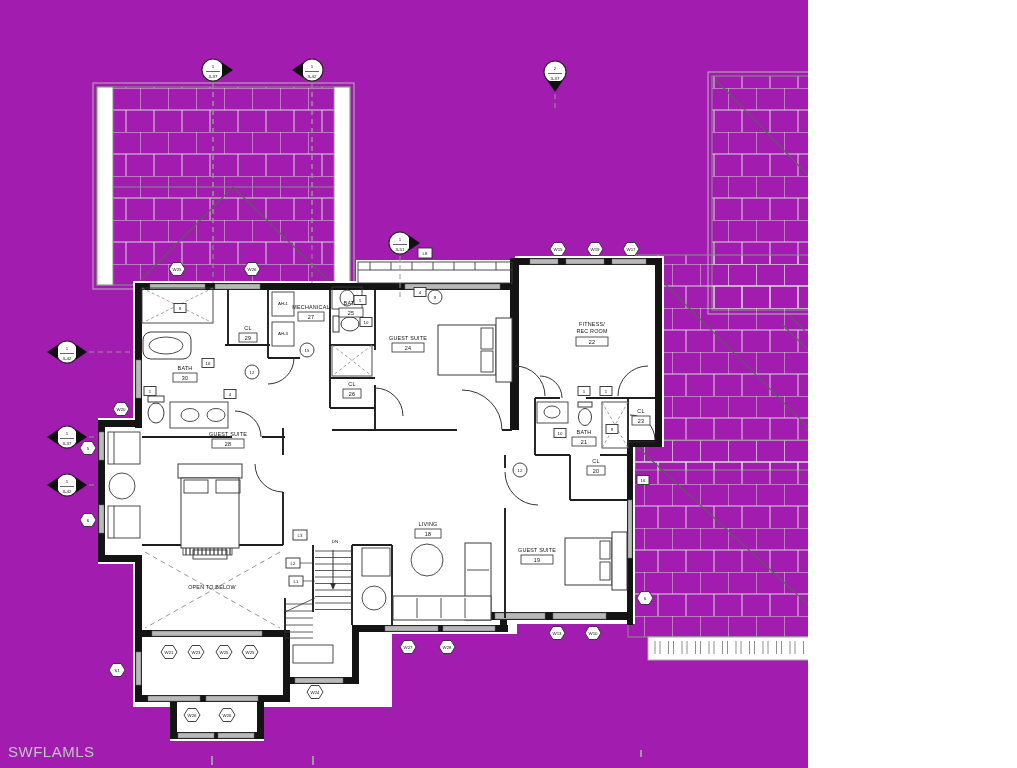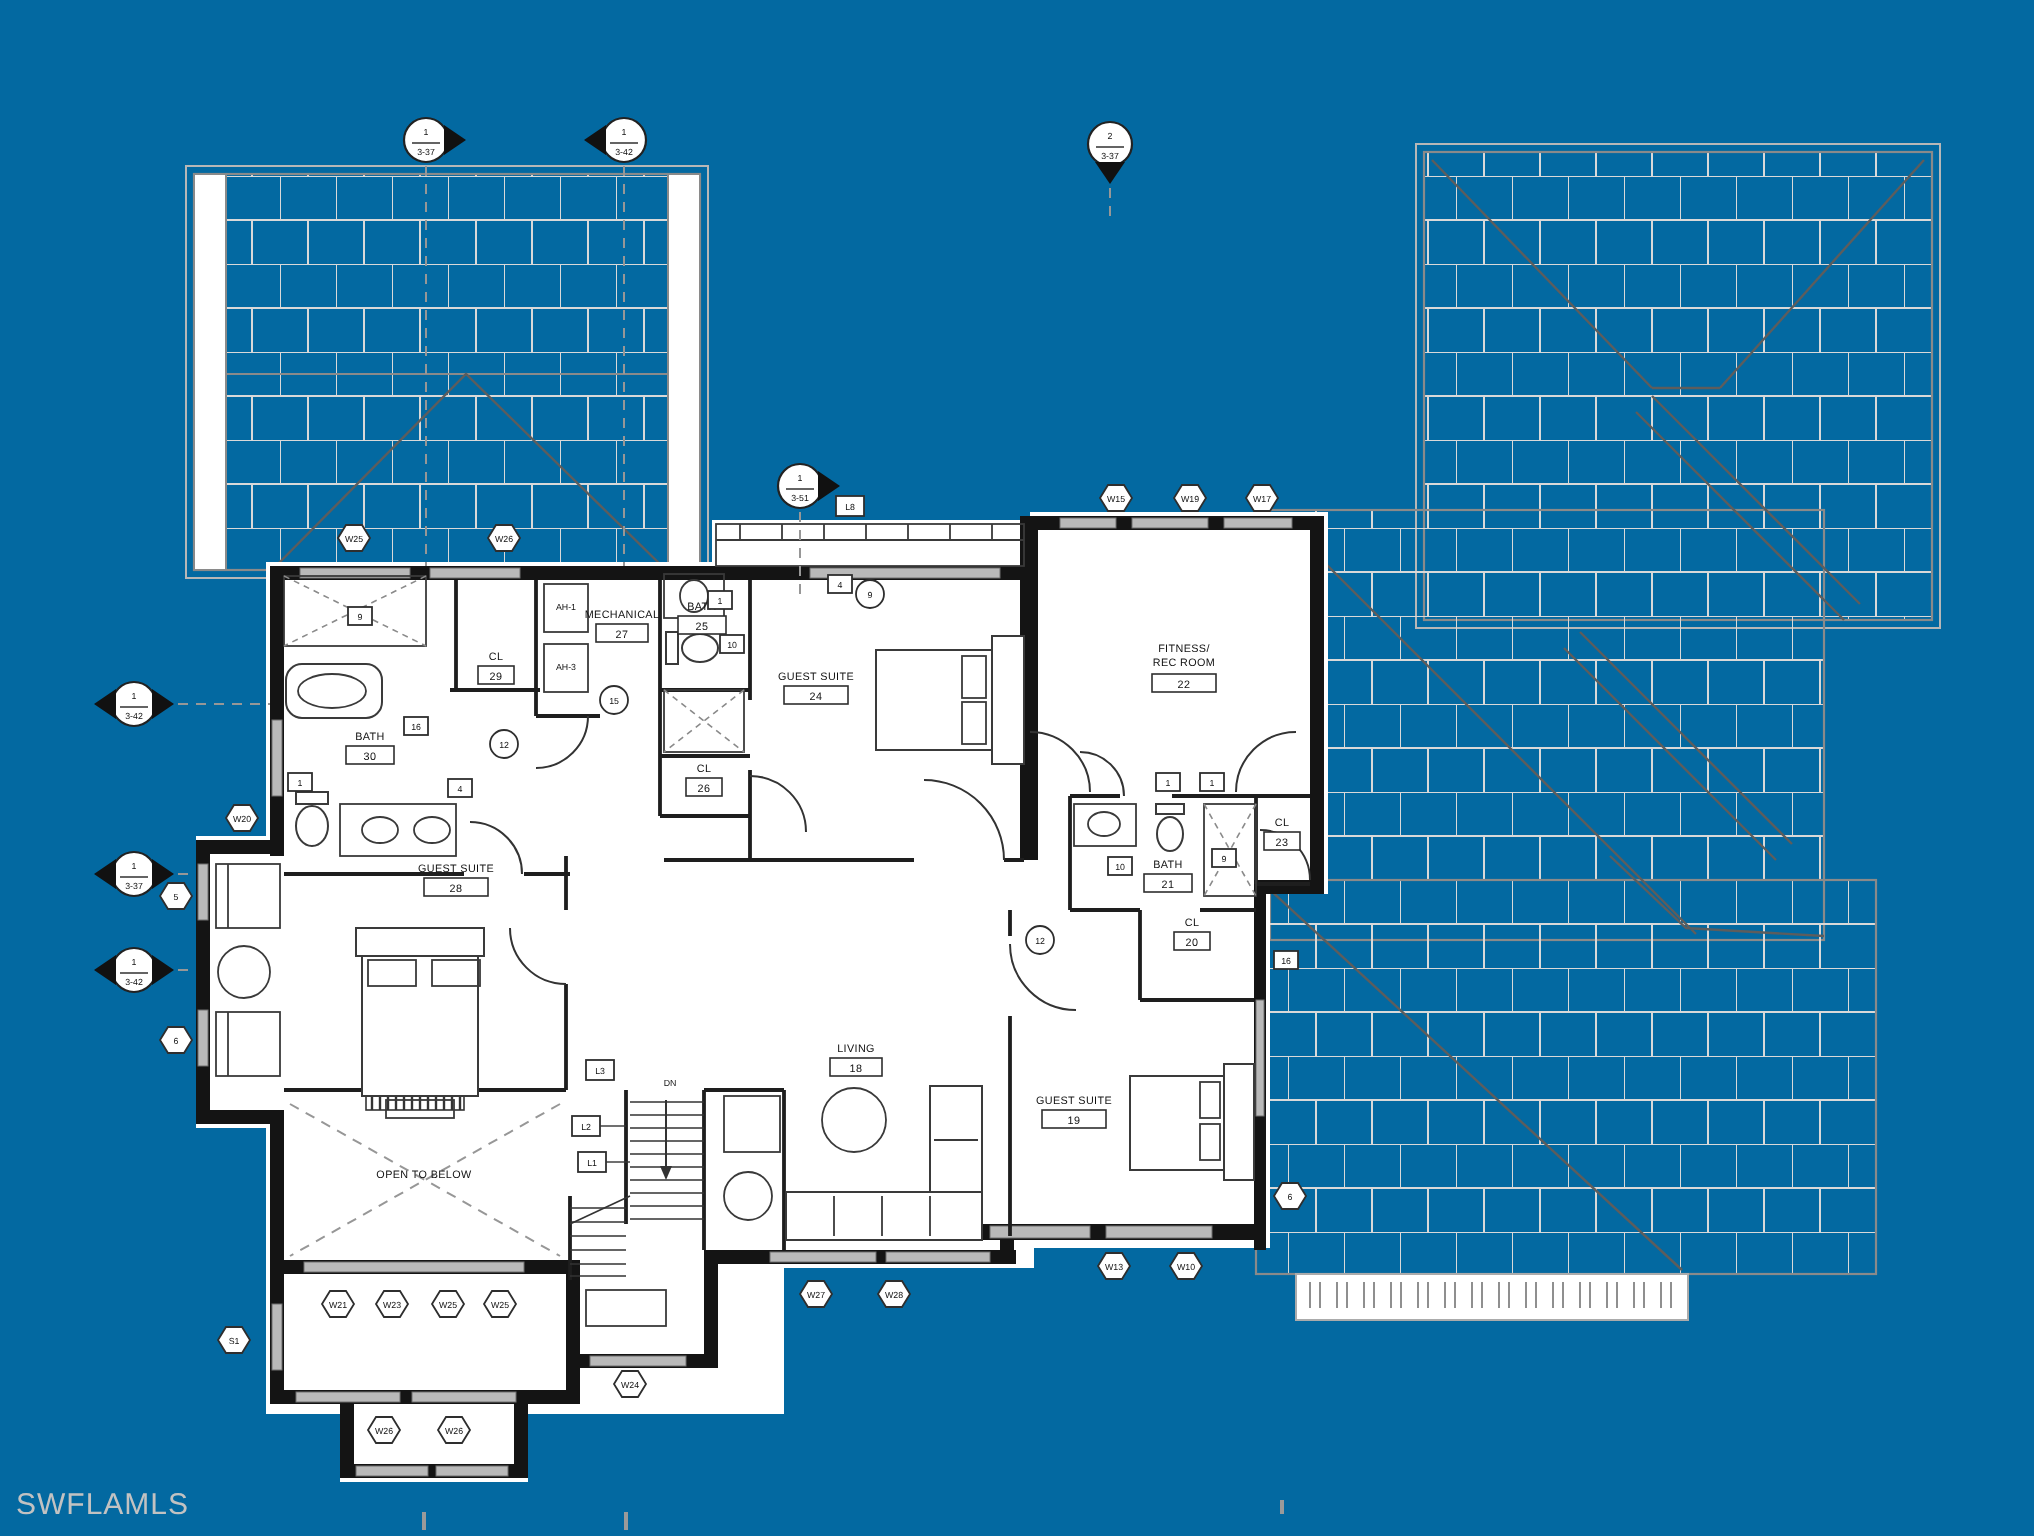--- a/index.html
+++ b/index.html
@@ -1,16 +1,16 @@
 <!DOCTYPE html>
 <html><head>
 <meta charset="utf-8">
 <style>
   html,body{margin:0;padding:0;background:#ffffff;}
-  .stage{position:relative;width:1017px;height:768px;background:#0369a1;overflow:hidden;
+  .stage{position:relative;width:808px;height:768px;background:#a21caf;overflow:hidden;
          font-family:"Liberation Sans",sans-serif;}
   svg{position:absolute;left:0;top:0;}
   .wall{fill:#141414;}
   .win{fill:#b9b9b9;stroke:#6e6e6e;stroke-width:.5;}
   .thin{stroke:#1e1e1e;stroke-width:1.9;fill:none;}
   .fx{fill:#fff;stroke:#3a3a3a;stroke-width:1;}
   .fx2{fill:none;stroke:#3a3a3a;stroke-width:.9;}
   .dash{stroke:#979797;stroke-width:1;stroke-dasharray:5 4;fill:none;}
   .dashx{stroke:#8a8a8a;stroke-width:.8;stroke-dasharray:3 2.5;fill:none;}
   .hip{stroke:#5d5d5d;stroke-width:1.2;fill:none;}

